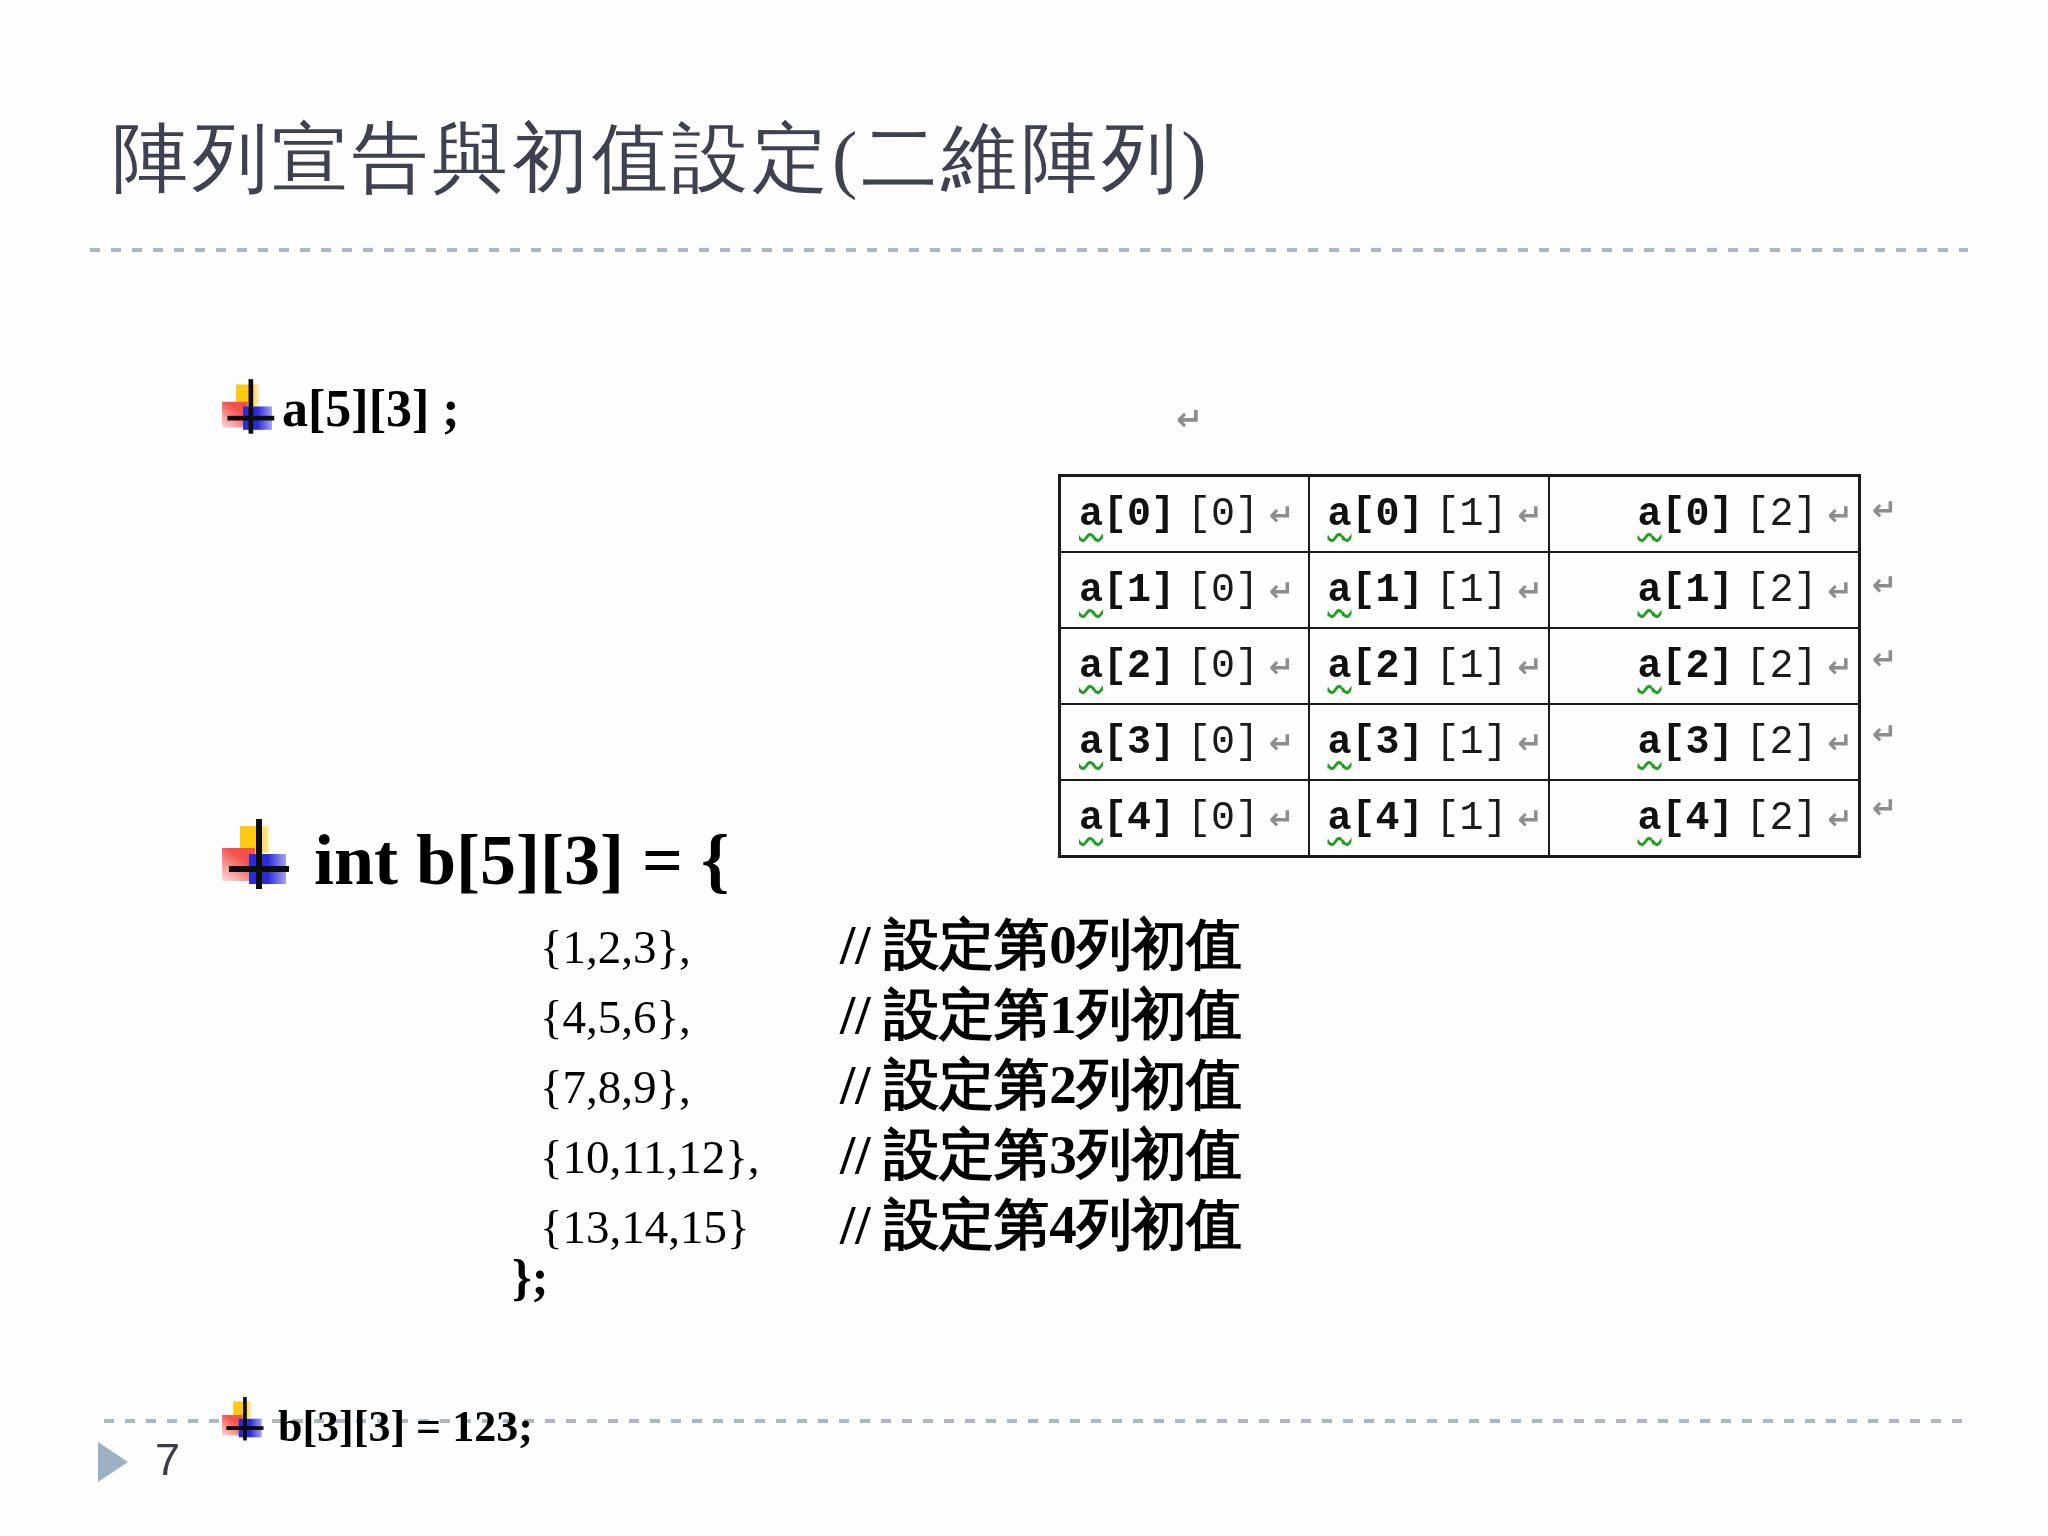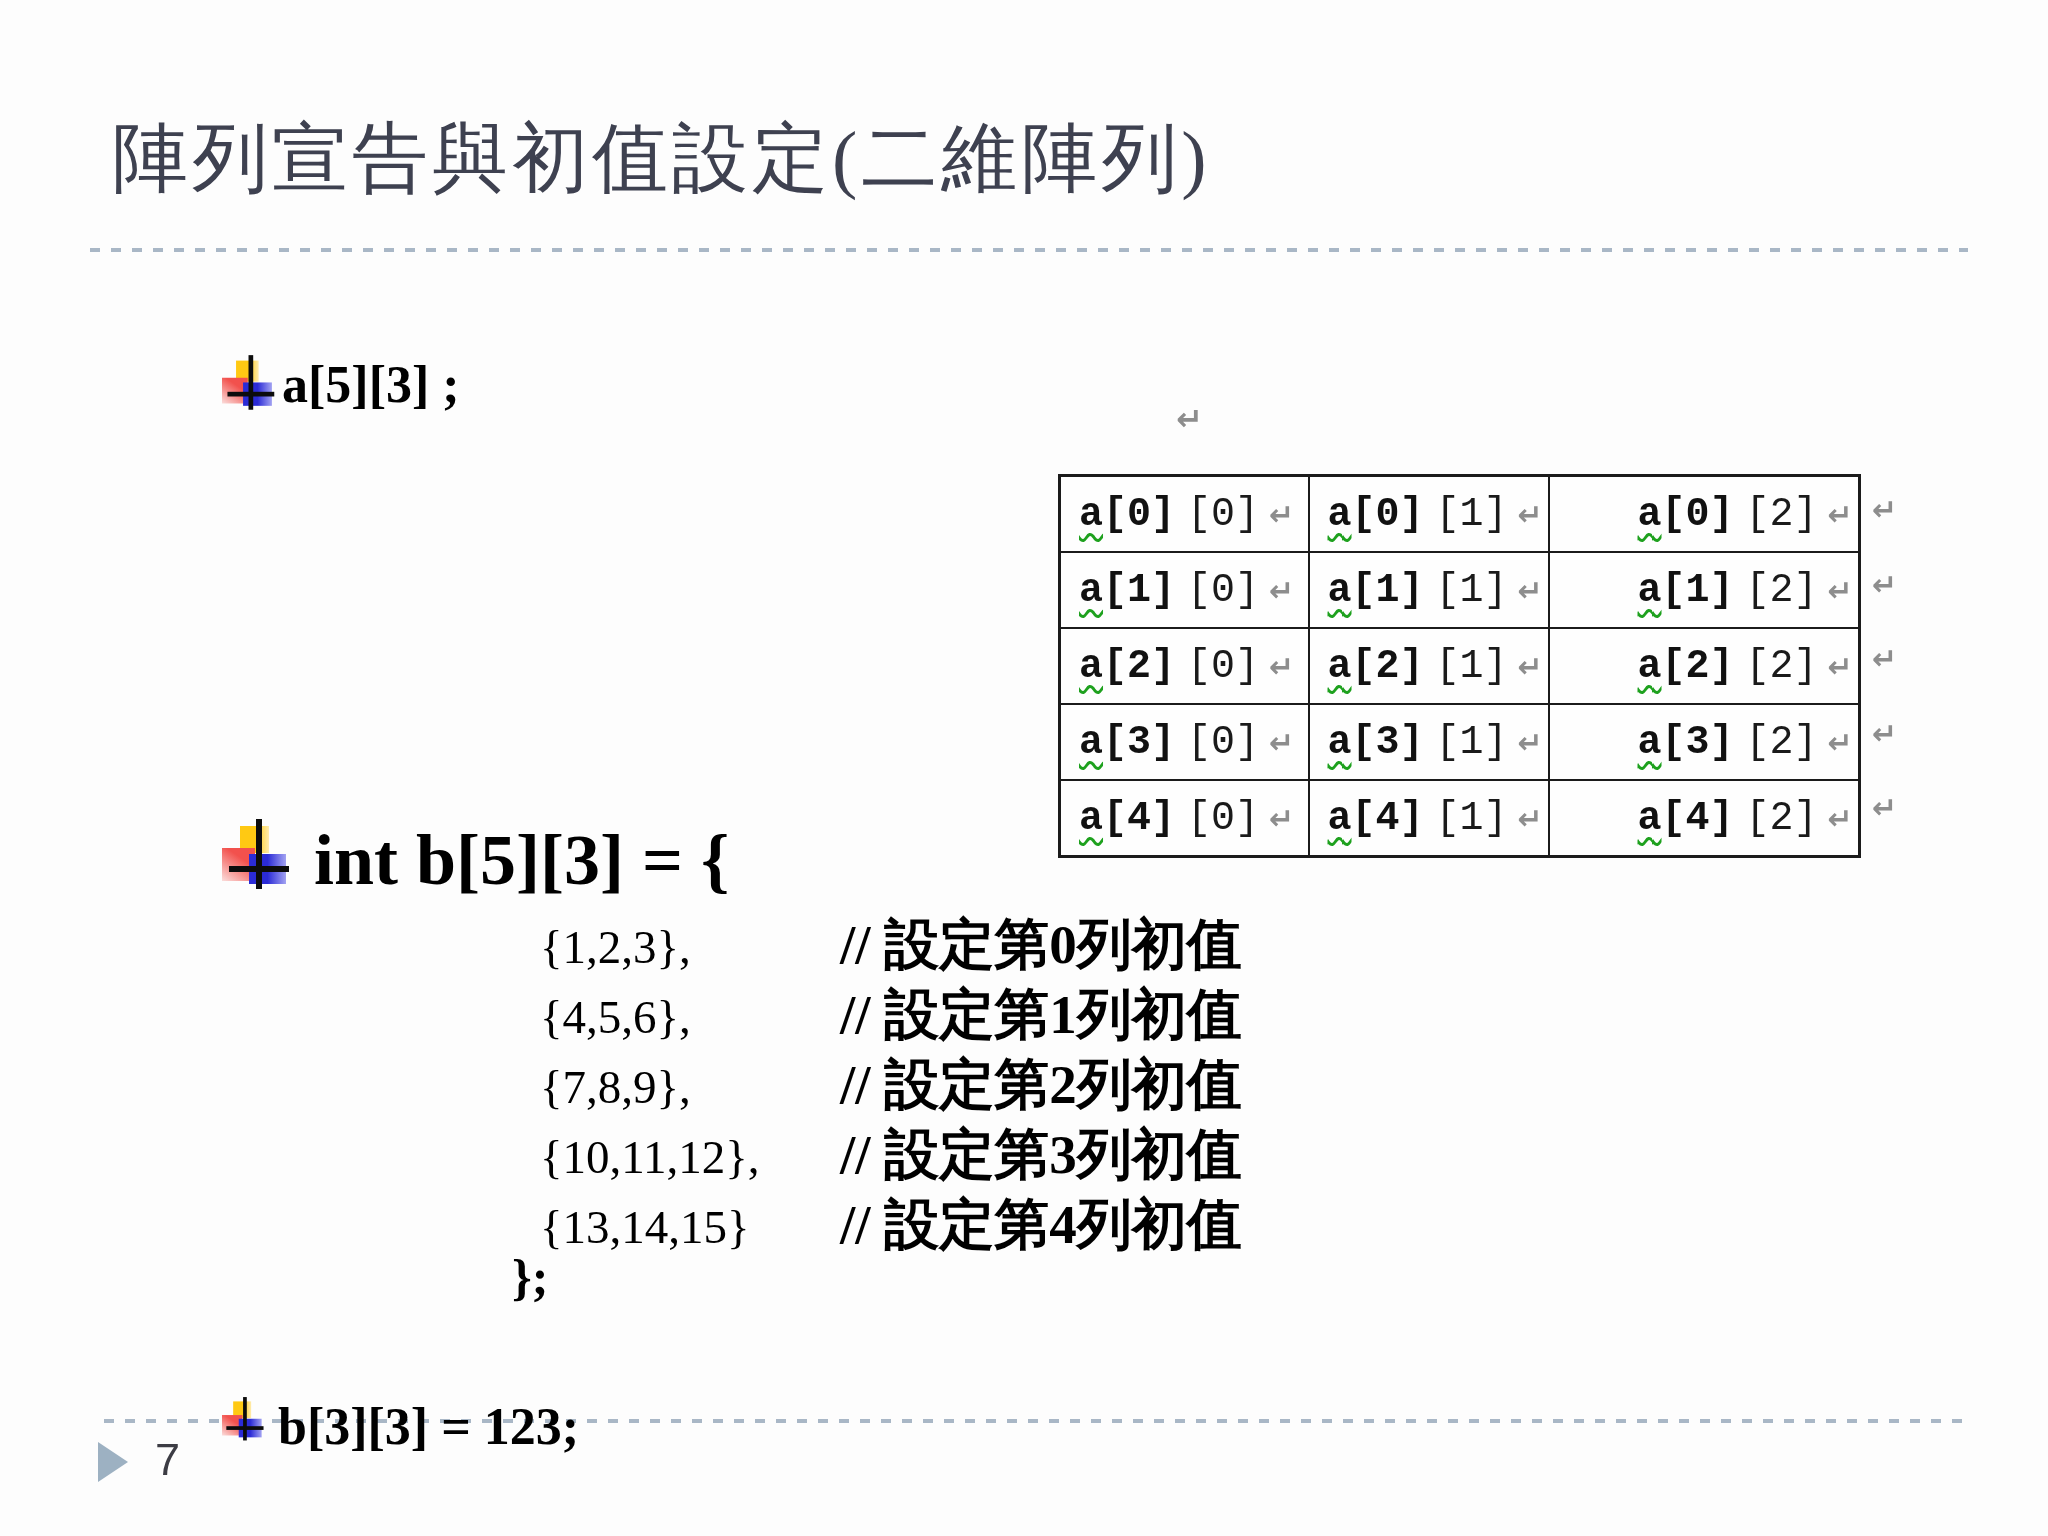--- a/index.html
+++ b/index.html
@@ -22,28 +22,28 @@
              transform-origin:left center;}
   .plus-icon i{position:absolute;display:block;}
   .sy{left:18px;top:2px;width:29px;height:27px;background:linear-gradient(to right,#ffc913 55%,#ffecae);}
   .sr{left:0px;top:24px;width:33px;height:33px;background:linear-gradient(215deg,#f2514d 35%,#fbdedc);}
   .sb{left:27px;top:30px;width:37px;height:30px;background:linear-gradient(to right,#2b2bd6 50%,#a3a3f2);}
   .cv{left:34px;top:-5px;width:6px;height:70px;background:#0c0c0c;}
   .ch{left:7px;top:42px;width:60px;height:6px;background:#0c0c0c;}
 
   .bullet{position:absolute;display:flex;align-items:center;}
   .stmt{font-weight:700;color:#000;white-space:pre;font-family:"Liberation Serif",serif;}
-  .b1{left:222px;top:344px;height:80px;}
+  .b1{left:222px;top:368px;height:80px;}
   .b1 .plus-icon{transform:scale(.78);}
   .b1 .stmt{font-size:52px;margin-left:-8px;}
   .b2{left:222px;top:820px;height:72px;}
   .b2 .stmt{font-size:72px;margin-left:24px;margin-top:8px;text-align:center;}
   .b3{left:222px;top:1388px;height:64px;}
   .b3 .plus-icon{transform:scale(.62);}
-  .b3 .stmt{font-size:52px;margin-left:-12px;margin-top:12px;}
+  .b3 .stmt{font-size:44px;margin-left:-12px;margin-top:12px;}
 
   
   .caption{position:absolute;left:1102px;top:322px;font-size:45px;color:#000;
            white-space:pre;font-family:"Liberation Serif",serif;}
   .pmark{color:#8d8d8d;font-family:"DejaVu Sans",sans-serif;font-weight:700;}
   .caption .pmark{font-size:36px;margin-left:8px;}
   .small-pmark{position:absolute;left:1176px;top:400px;font-size:32px;}
 
   
   table.array{position:absolute;left:1058px;top:474px;width:800px;border-collapse:collapse;

